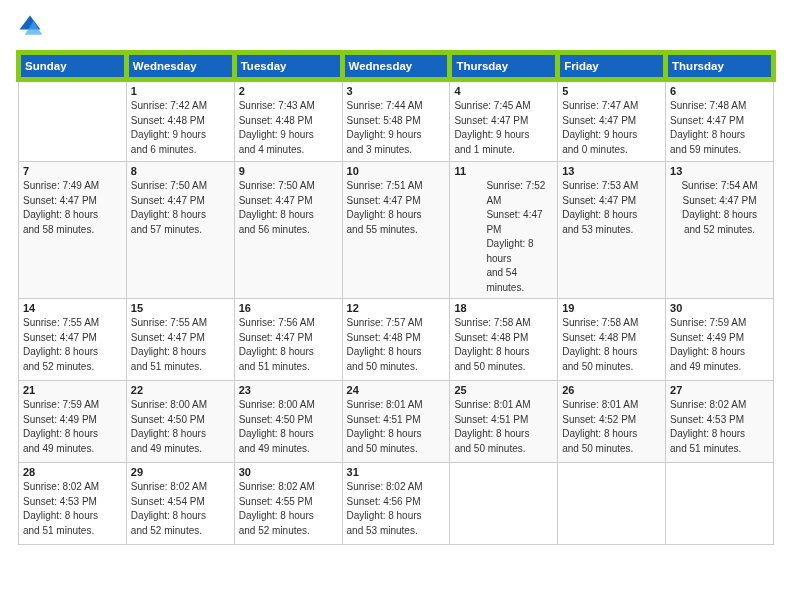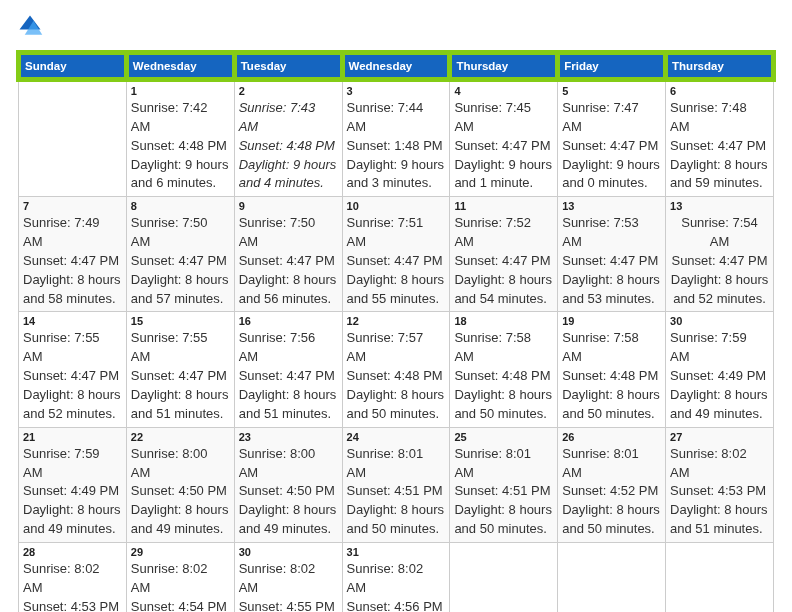--- a/index.html
+++ b/index.html
@@ -76,21 +76,21 @@
     .day-num {
       font-size: 11px;
       font-weight: bold;
       color: #222;
       display: block;
       margin-bottom: 2px;
     }
     .day-info {
       line-height: 1.45;
       color: #333;
-      font-size: 13px;
+      font-size: 10px;
     }
     tbody tr:nth-child(even) td {
       background: #f9f9f9;
     }
     tbody tr td.empty {
       background: #fff;
     }
   </style>
 </head>
 <body>
@@ -132,29 +132,29 @@
           <td class="empty"></td>
           <td>
             <span class="day-num">1</span>
             <div class="day-info" style="white-space: pre-line;">Sunrise: 7:42 AM
 Sunset: 4:48 PM
 Daylight: 9 hours
 and 6 minutes.</div>
           </td>
           <td>
             <span class="day-num">2</span>
-            <div class="day-info" style="white-space: pre-line; font-style: italic;">Sunrise: 7:43 AM
+            <div class="day-info" style="white-space: pre-line;">Sunrise: 7:43 AM
 Sunset: 4:48 PM
 Daylight: 9 hours
 and 4 minutes.</div>
           </td>
           <td>
             <span class="day-num">3</span>
             <div class="day-info" style="white-space: pre-line;">Sunrise: 7:44 AM
-Sunset: 1:48 PM
+Sunset: 5:48 PM
 Daylight: 9 hours
 and 3 minutes.</div>
           </td>
           <td>
             <span class="day-num">4</span>
             <div class="day-info" style="white-space: pre-line;">Sunrise: 7:45 AM
 Sunset: 4:47 PM
 Daylight: 9 hours
 and 1 minute.</div>
           </td>
@@ -197,21 +197,21 @@
           </td>
           <td>
             <span class="day-num">10</span>
             <div class="day-info" style="white-space: pre-line;">Sunrise: 7:51 AM
 Sunset: 4:47 PM
 Daylight: 8 hours
 and 55 minutes.</div>
           </td>
           <td>
             <span class="day-num">11</span>
-            <div class="day-info" style="white-space: pre-line;">Sunrise: 7:52 AM
+            <div class="day-info" style="white-space: pre-line; margin-left: 32px;">Sunrise: 7:52 AM
 Sunset: 4:47 PM
 Daylight: 8 hours
 and 54 minutes.</div>
           </td>
           <td>
             <span class="day-num">13</span>
             <div class="day-info" style="white-space: pre-line;">Sunrise: 7:53 AM
 Sunset: 4:47 PM
 Daylight: 8 hours
 and 53 minutes.</div>

